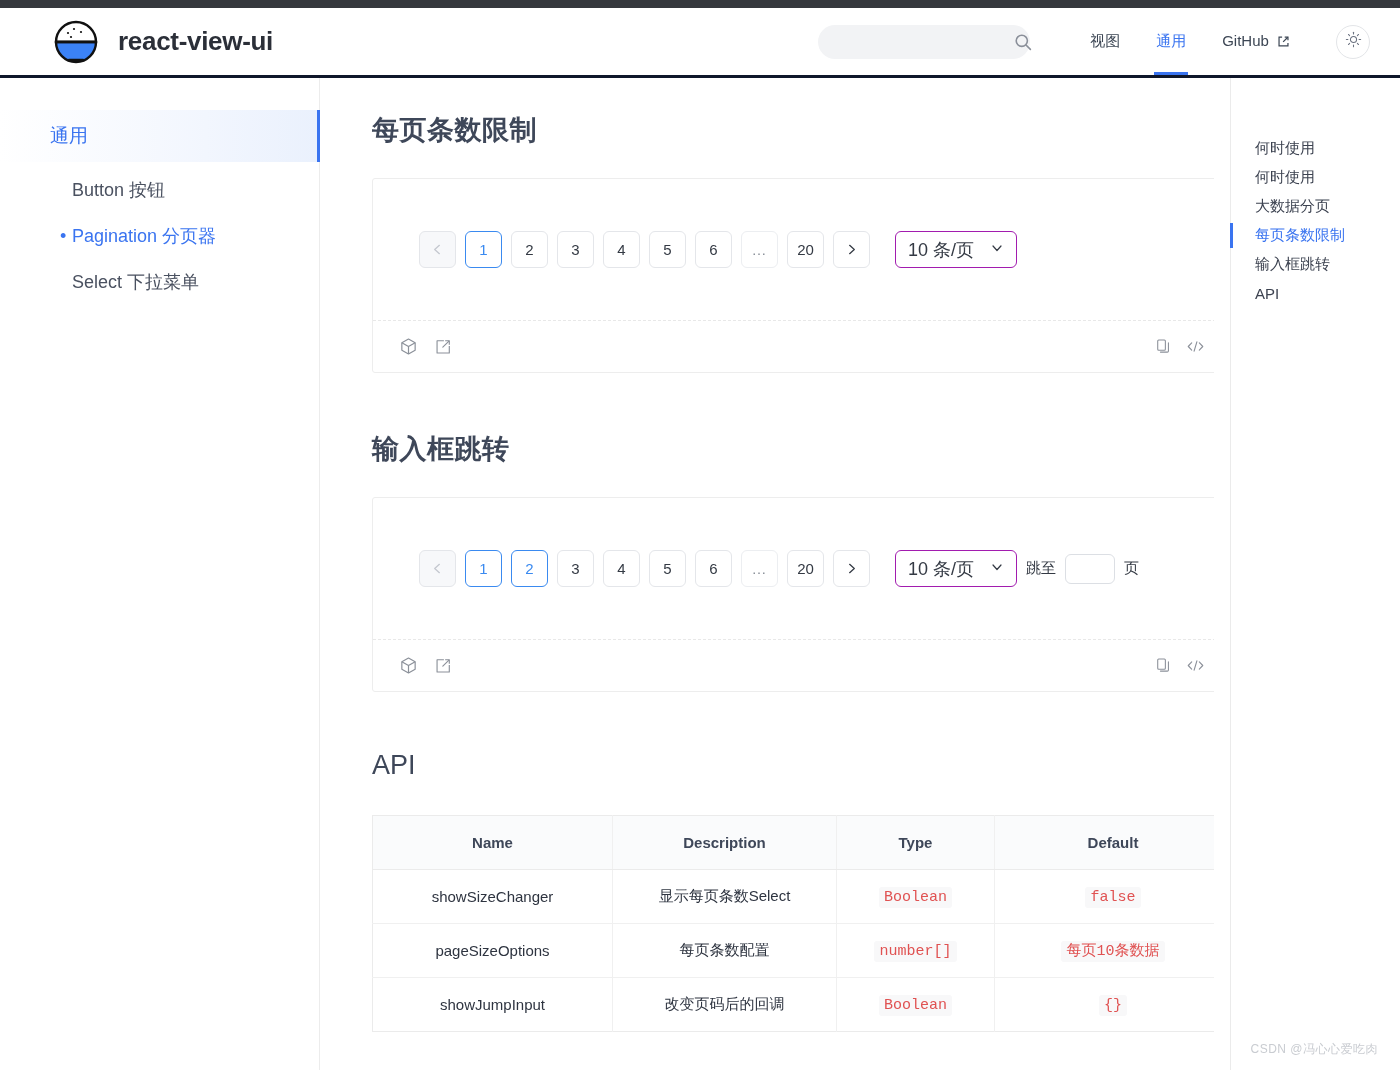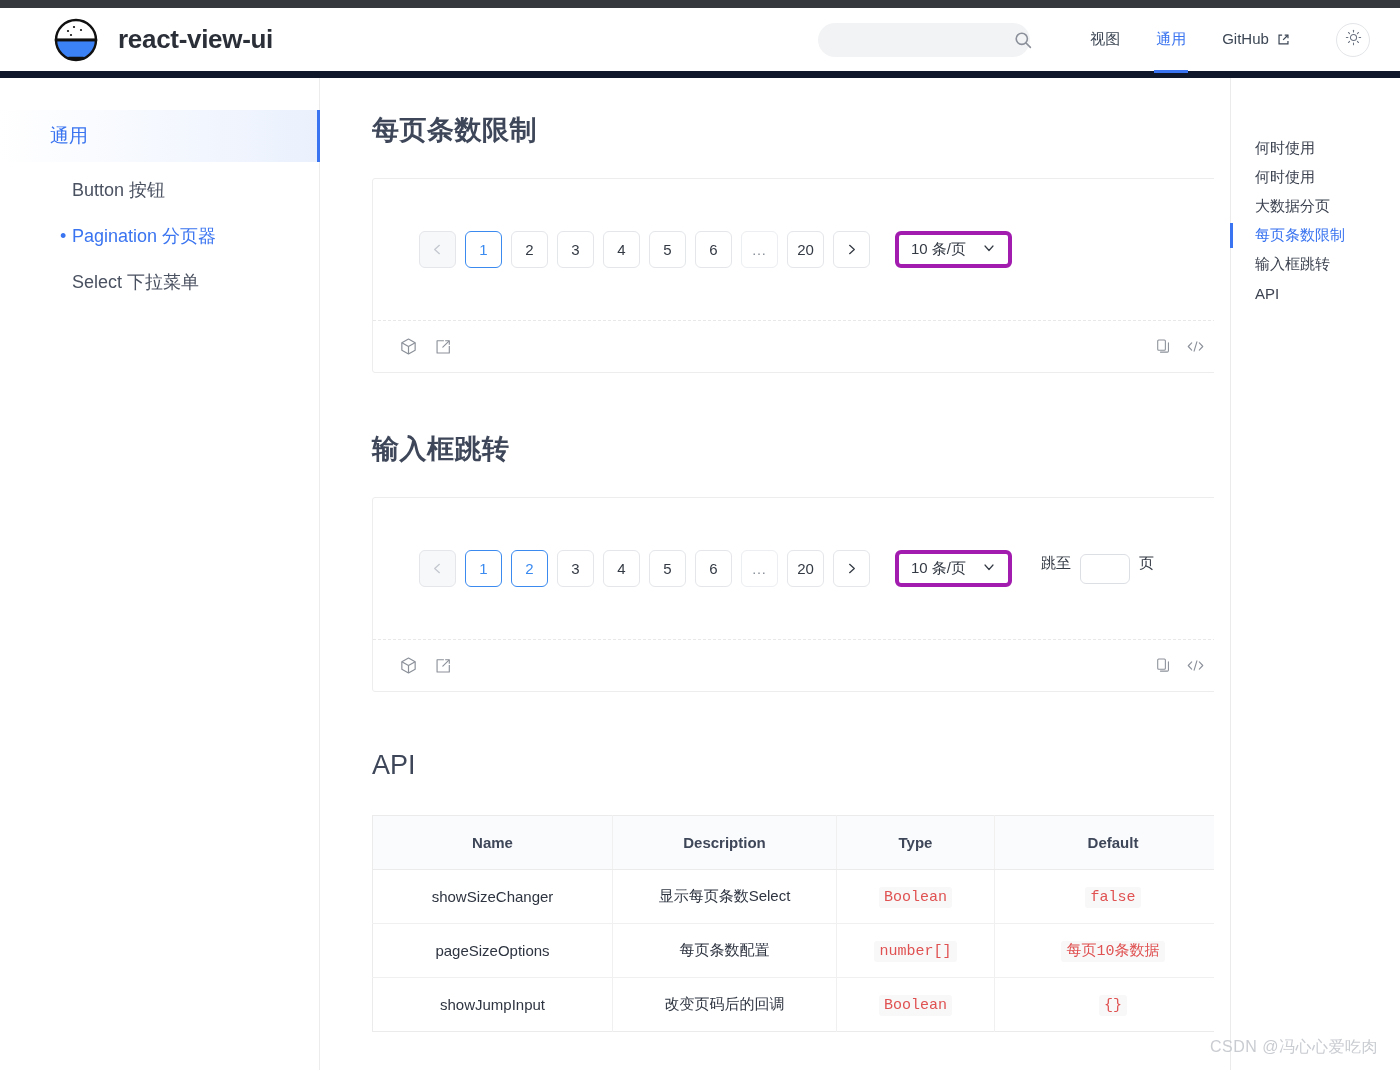--- a/index.html
+++ b/index.html
@@ -12,21 +12,21 @@
     position: relative;
   }
   .topstrip { height: 8px; background: #35383d; width: 100%; }
 
   
   .header {
     height: 70px;
     display: flex;
     align-items: center;
     padding: 0 30px 0 50px;
-    border-bottom: 7px solid #0f172a;
+    border-bottom: 3px solid #0f172a;
     background: #fff;
     position: relative;
   }
   .brand { display: flex; align-items: center; gap: 16px; }
   .logo-bowl { width: 52px; height: 52px; flex: none; }
   .brand-name {
     font-size: 26px; font-weight: bold; color: #2b2f38; letter-spacing: -0.3px;
   }
   .header-right {
     margin-left: auto; display: flex; align-items: center; gap: 0;
@@ -111,27 +111,27 @@
   .pg-btn {
     min-width: 37px; height: 37px; border: 1px solid #e4e6ea; border-radius: 6px;
     display: flex; align-items: center; justify-content: center;
     font-size: 15px; color: #343a44; background: #fff; cursor: pointer;
     padding: 0 8px; font-family: inherit;
   }
   .pg-btn.active { border-color: #3a8af0; color: #3a8af0; }
   .pg-btn.disabled { background: #f7f8fa; color: #c4c8cf; cursor: default; }
   .pg-btn.ellipsis { border-color: #eceef1; color: #8a9099; letter-spacing: 1px; }
   .pg-select {
-    height: 37px; min-width: 110px; border: 4px solid #a21caf; border-radius: 6px;
+    height: 37px; min-width: 110px; border: 1px solid #a21caf; border-radius: 6px;
     display: flex; align-items: center; justify-content: space-between;
-    padding: 0 12px; margin-left: 16px; font-size: 15px; color: #343a44;
+    padding: 0 12px; margin-left: 16px; font-size: 18px; color: #343a44;
     background: #fff; cursor: pointer; gap: 16px;
   }
   .jump-wrap {
-    display: flex; gap: 9px; margin-left: 20px;
+    display: flex; align-items: center; gap: 9px; 
     font-size: 15px; color: #343a44;
   }
   .jump-input {
     width: 50px; height: 30px; border: 1px solid #dcdfe4; border-radius: 6px;
     outline: none; font-family: inherit; font-size: 15px; text-align: center;
     color: #343a44;
   }
 
   
   .api-wrap { margin-top: 34px; }
@@ -169,21 +169,21 @@
   .toc-item {
     font-size: 15px; color: #3c4250; height: 29px; display: flex; align-items: center;
     cursor: pointer; position: relative; padding-left: 0;
   }
   .toc-item.active { color: #3a74f0; }
   .toc-item.active::before {
     content: ""; position: absolute; left: -25px; top: 2px; bottom: 2px;
     width: 3px; background: #3a74f0;
   }
   .watermark {
-    position: absolute; right: 22px; bottom: 12px; font-size: 16px;
+    position: absolute; right: 22px; bottom: 12px; font-size: 12px;
     color: #c9ccd1; letter-spacing: 0.5px;
   }
 </style>
 </head>
 <body>
 
 <div class="topstrip"></div>
 
 <div class="header">
   <div class="brand">

